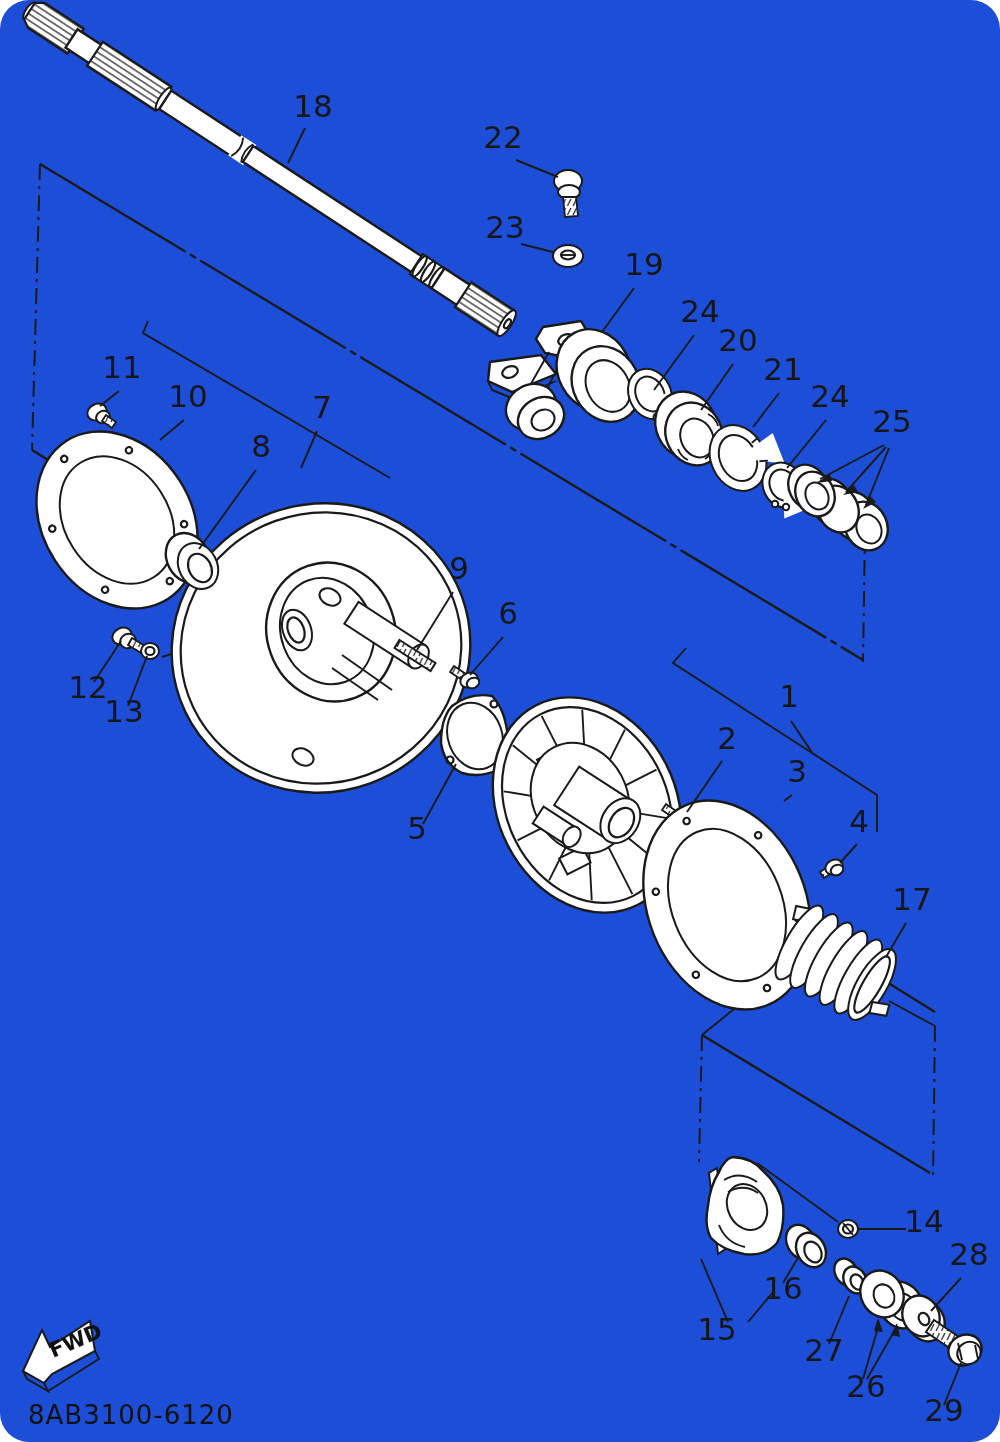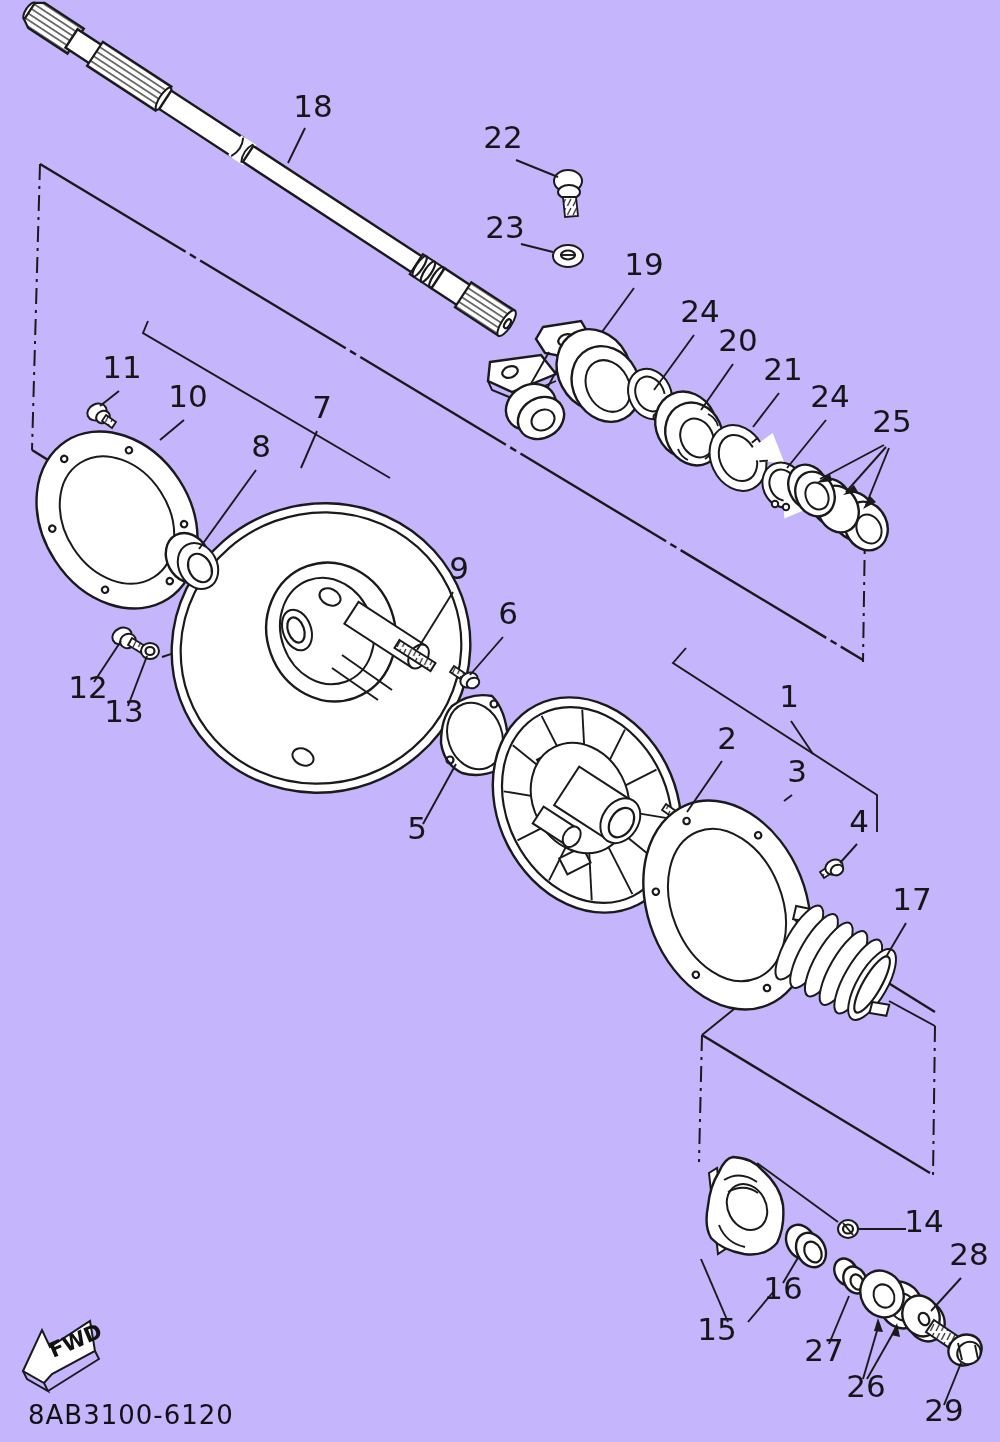--- a/index.html
+++ b/index.html
@@ -1,17 +1,17 @@
 <!DOCTYPE html>
 <html><head>
 <meta charset="utf-8">
 <style>
   html,body{margin:0;padding:0;background:#ffffff;}
-  .stage{position:relative;width:1000px;height:1442px;background:#c4b5fd;overflow:hidden;
-         font-family:"DejaVu Sans", sans-serif;}
+  .stage{position:relative;width:1000px;height:1442px;background:#1d4ed8;overflow:hidden;
+         font-family:"DejaVu Sans", sans-serif;border-radius:29px;}
   svg{display:block;}
   .callout{font-family:"DejaVu Sans", sans-serif;font-size:31px;fill:#161616;
            text-anchor:middle;}
   .code-text{font-family:"DejaVu Sans", sans-serif;font-size:26px;fill:#111;letter-spacing:1px;}
   .fwd-text{font-family:"DejaVu Sans", sans-serif;font-size:21px;font-weight:bold;fill:#111;}
   .ln{stroke:#1a1a1a;stroke-width:2.4;fill:none;}
   .thin{stroke:#1a1a1a;stroke-width:1.9;fill:none;}
   .wh{fill:#ffffff;stroke:#1a1a1a;stroke-width:2.4;}
   .wh2{fill:#ffffff;stroke:#1a1a1a;stroke-width:2;}
   .nofill{fill:none;stroke:#1a1a1a;stroke-width:2.2;}

